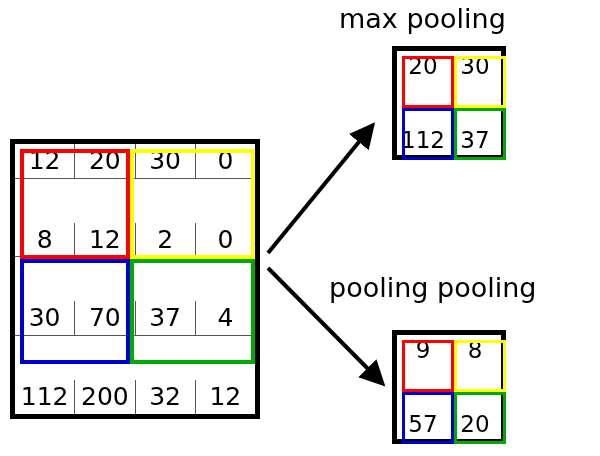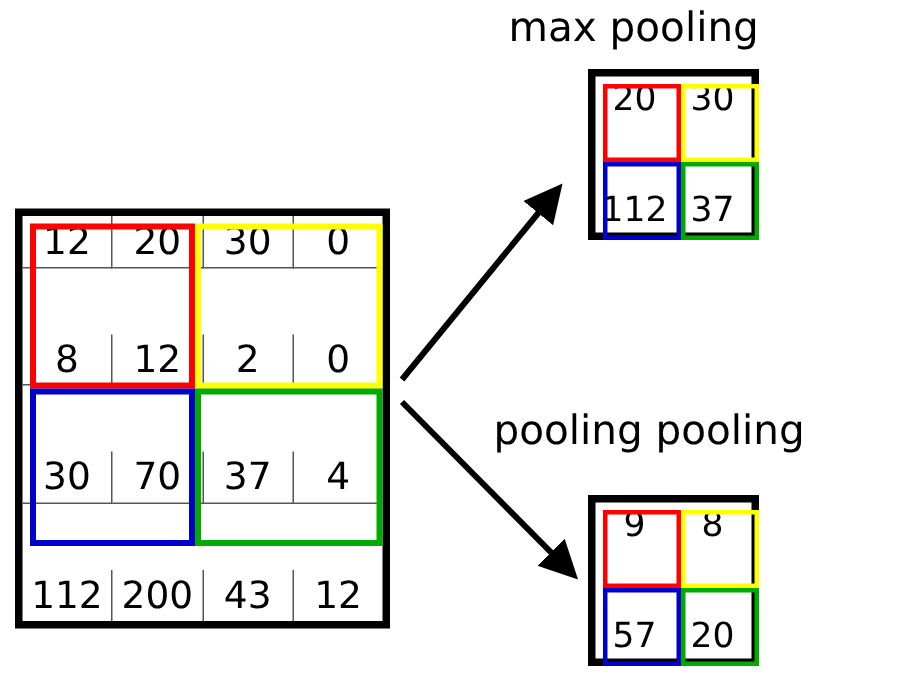--- a/index.html
+++ b/index.html
@@ -133,21 +133,21 @@
     </div>
     <div class="grid-row">
       <div class="cell">30</div>
       <div class="cell">70</div>
       <div class="cell">37</div>
       <div class="cell">4</div>
     </div>
     <div class="grid-row">
       <div class="cell">112</div>
       <div class="cell">200</div>
-      <div class="cell">43</div>
+      <div class="cell">32</div>
       <div class="cell">12</div>
     </div>
   </div>
   <div class="quad" id="quad-tl"></div>
   <div class="quad" id="quad-tr"></div>
   <div class="quad" id="quad-bl"></div>
   <div class="quad" id="quad-br"></div>
 </div>
 
 <div class="title" id="max-title">max pooling</div>

